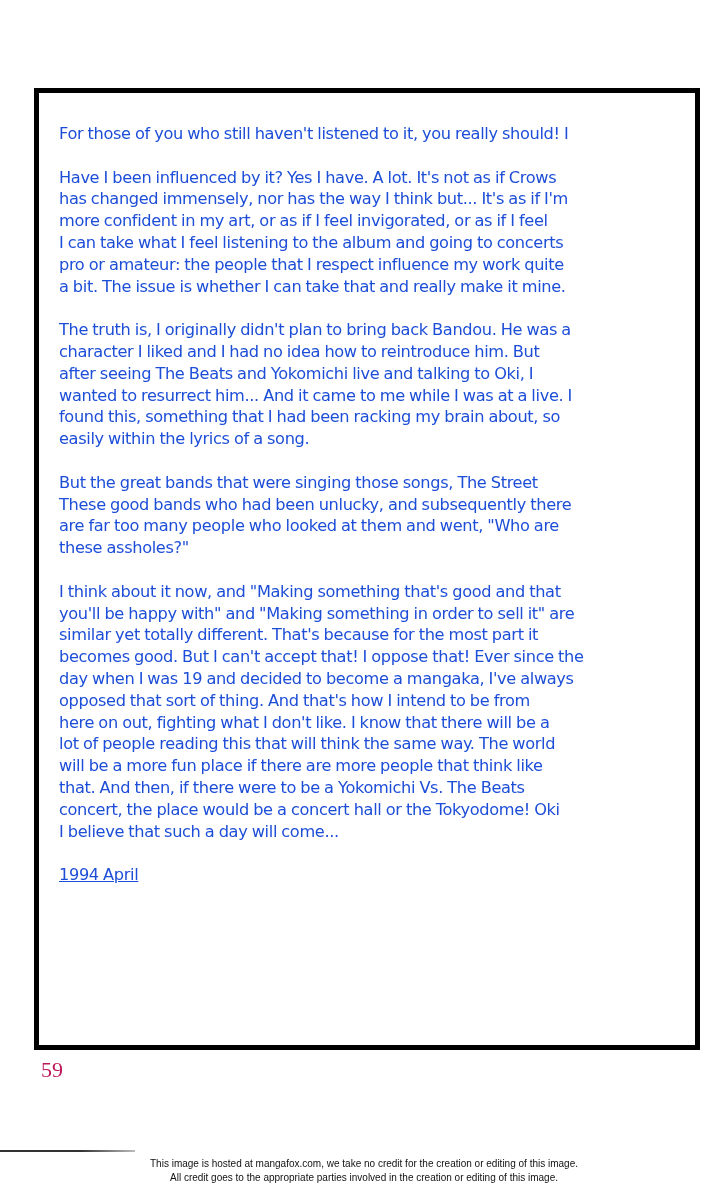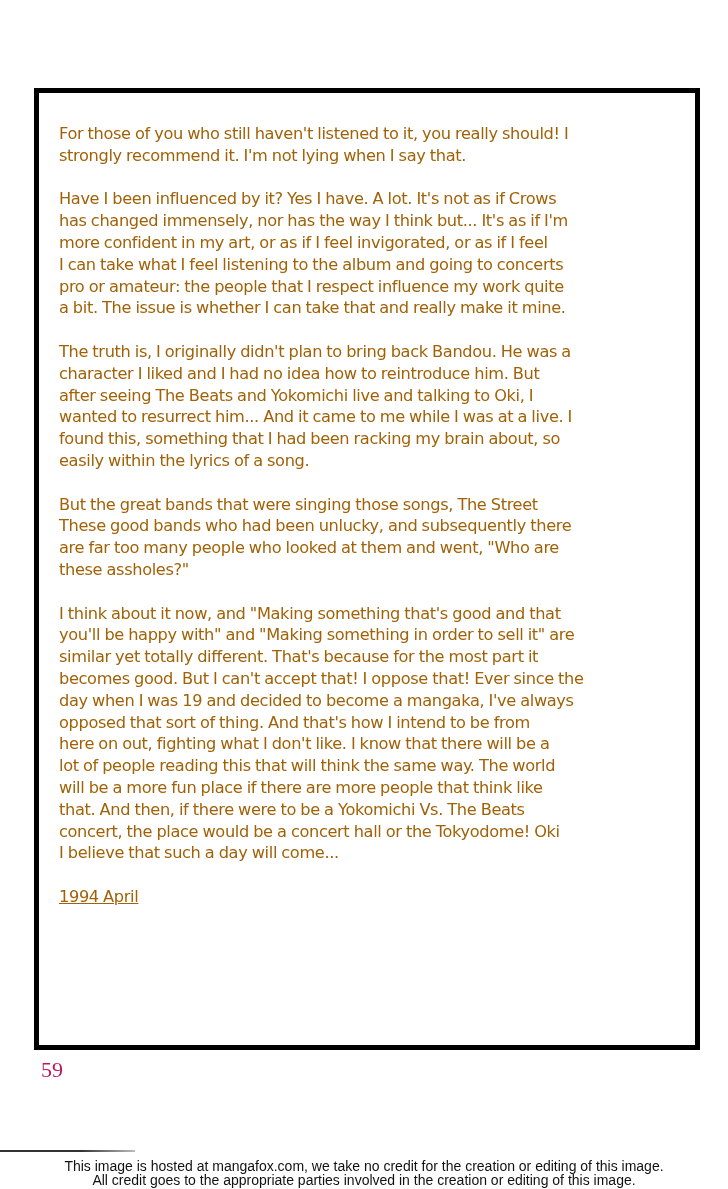--- a/index.html
+++ b/index.html
@@ -7,48 +7,47 @@
       width: 728px; height: 1189px; background: #ffffff; position: relative; overflow: hidden;
       font-family: "DejaVu Sans", sans-serif; color: #111;
     }
     .frame {
       position: absolute; left: 34px; top: 88px; width: 656px; height: 952px;
       border: 5px solid #000; background: #fff;
     }
     .body-text {
       position: absolute; left: 20px; top: 30px; width: 640px;
       font-family: "DejaVu Sans", sans-serif; font-size: 16.2px; line-height: 21.8px;
-      letter-spacing: -0.35px; word-spacing: -0.5px; color: #a16207;
+      letter-spacing: -0.35px; word-spacing: -0.5px; color: #1d4ed8;
     }
     .para { margin: 0 0 21.8px 0; }
     .line { display: block; white-space: nowrap; }
     .date { margin-top: 18px; text-decoration: underline; }
     .page-number {
       position: absolute; left: 41px; top: 1057px;
       font-family: "Liberation Serif", serif; font-size: 22px; color: #be185d;
     }
     .rule {
       position: absolute; left: 0; top: 1150px; width: 135px; height: 2px;
       background: linear-gradient(to right, #333, #333 60%, #bbb);
     }
     .credit {
       position: absolute; left: 0; width: 728px; text-align: center;
-      font-family: "Liberation Sans", sans-serif; font-size: 14px; color: #111;
+      font-family: "Liberation Sans", sans-serif; font-size: 10px; color: #111;
     }
     .credit.l1 { top: 1158px; }
     .credit.l2 { top: 1172px; }
   </style>
 </head>
 <body>
 
 <div class="frame">
   <div class="body-text">
     <p class="para">
       <span class="line">For those of you who still haven't listened to it, you really should! I</span>
-      <span class="line">strongly recommend it. I'm not lying when I say that.</span>
     </p>
     <p class="para">
       <span class="line">Have I been influenced by it? Yes I have. A lot. It's not as if Crows</span>
       <span class="line">has changed immensely, nor has the way I think but... It's as if I'm</span>
       <span class="line">more confident in my art, or as if I feel invigorated, or as if I feel</span>
       <span class="line">I can take what I feel listening to the album and going to concerts</span>
       <span class="line">pro or amateur: the people that I respect influence my work quite</span>
       <span class="line">a bit. The issue is whether I can take that and really make it mine.</span>
     </p>
     <p class="para">

